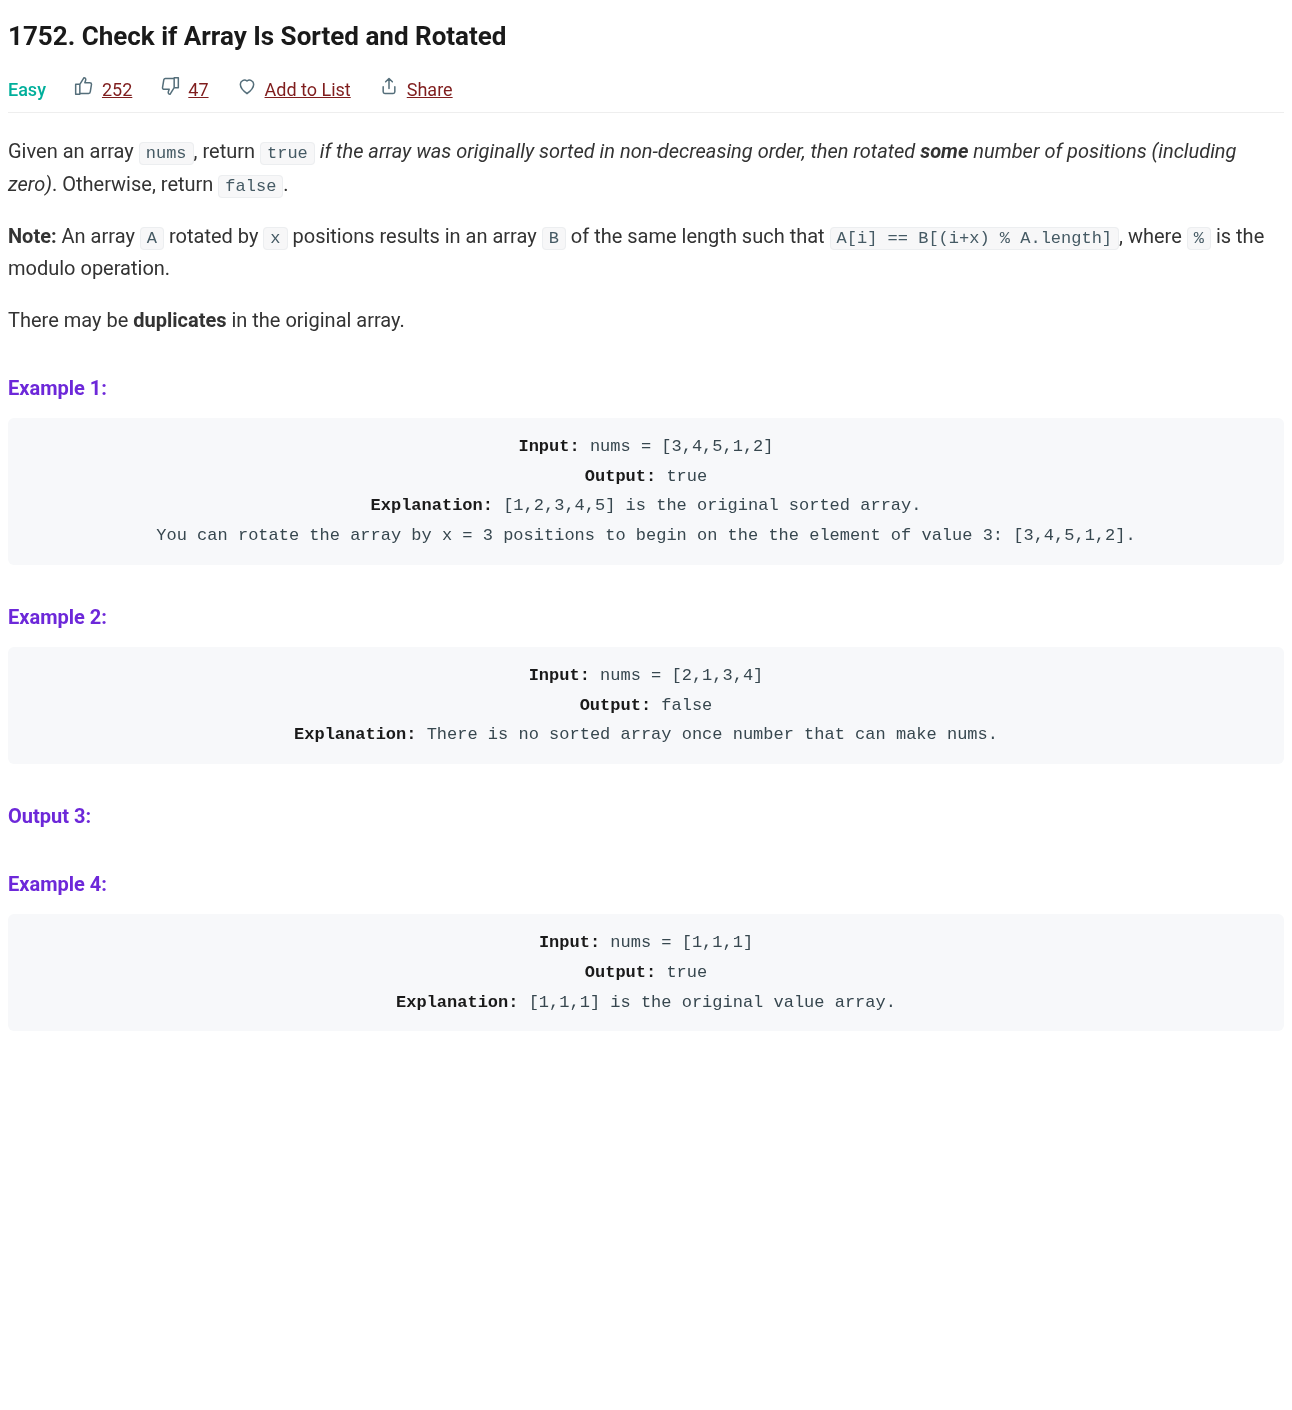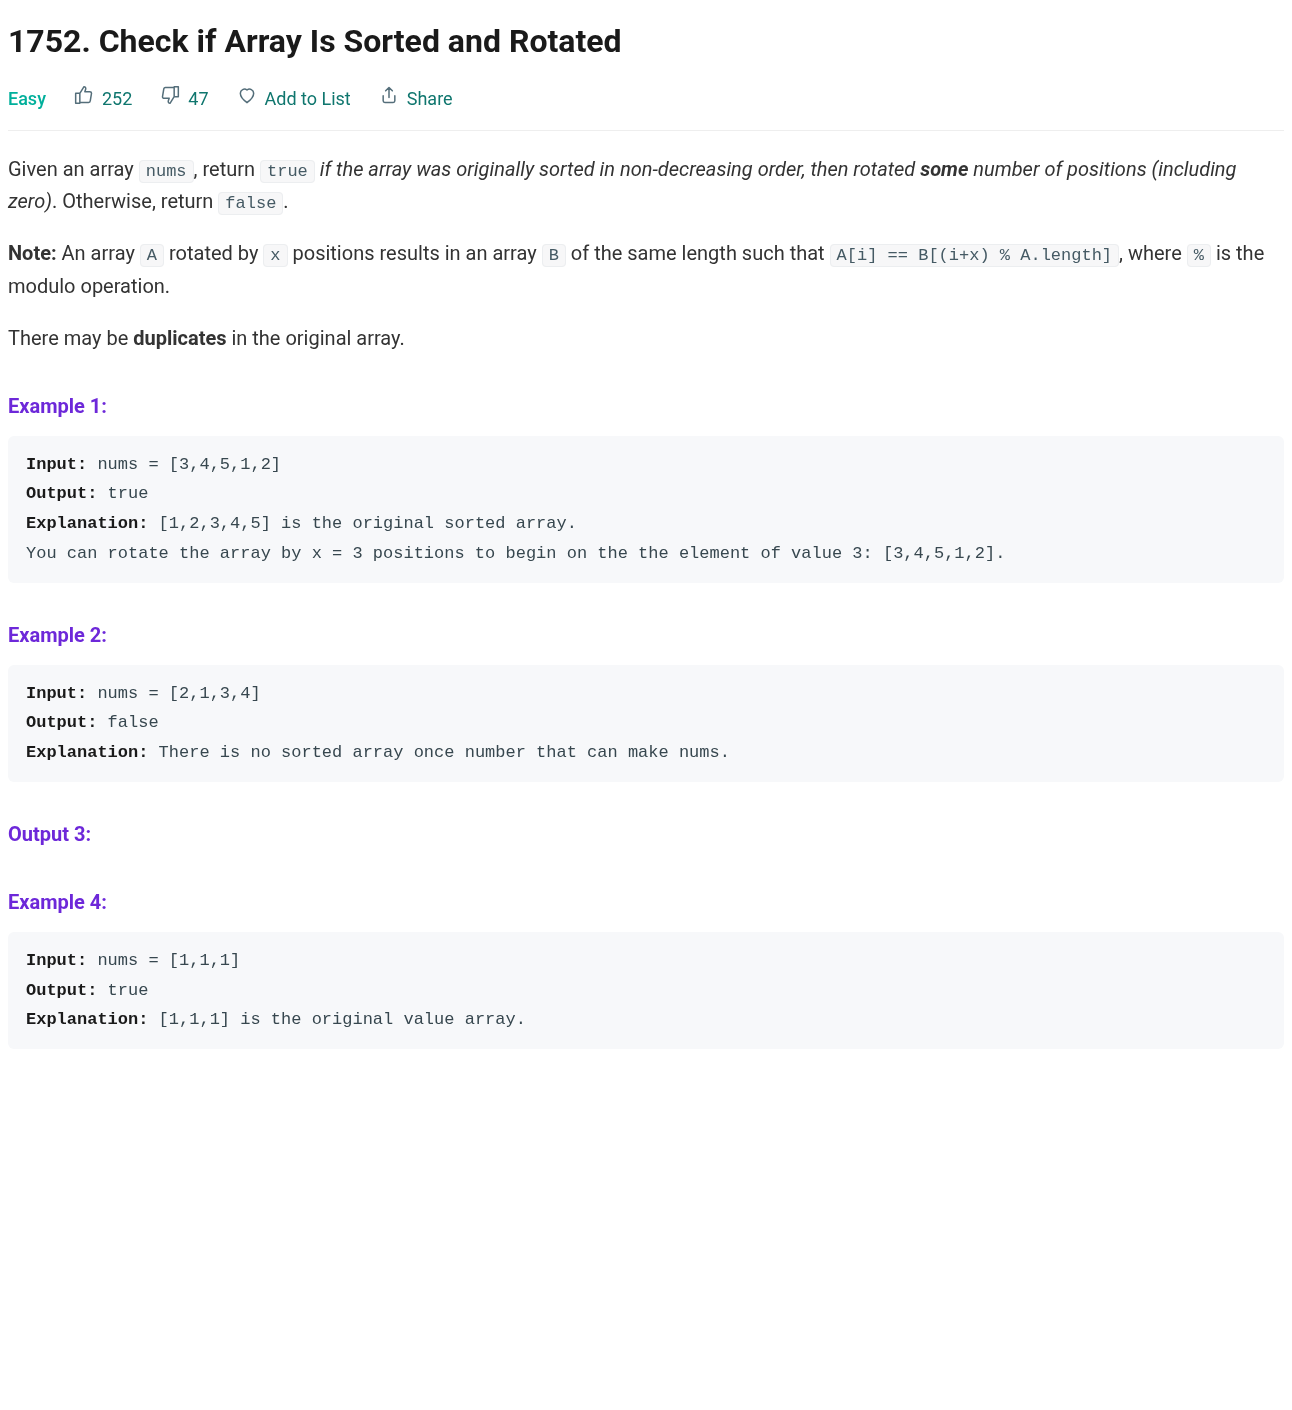--- a/index.html
+++ b/index.html
@@ -6,37 +6,37 @@
   body {
     margin: 0;
     padding: 8px 8px 0 8px;
     font-family: -apple-system, BlinkMacSystemFont, "Segoe UI", Roboto, Helvetica, Arial, sans-serif;
     color: #262626;
     background: #fff;
     font-size: 18px;
     line-height: 1.6;
   }
   h1 {
-    font-size: 32px;
+    font-size: 26px;
     font-weight: 700;
     margin: 8px 0 18px 0;
     color: #1a1a1a;
   }
   .meta-row {
     display: flex;
     align-items: center;
     gap: 28px;
-    padding-bottom: 16px;
+    padding-bottom: 8px;
     border-bottom: 1px solid #eee;
     margin-bottom: 22px;
     font-size: 18px;
     color: #546e7a;
   }
   .difficulty-easy { color: #00af9b; font-weight: 500; }
-  .meta-item { display: inline-flex; align-items: center; gap: 8px; color: #0f766e; cursor: pointer; }
+  .meta-item { display: inline-flex; align-items: center; gap: 8px; color: #7f1d1d; cursor: pointer; text-decoration: underline; }
   .meta-item svg { width: 20px; height: 20px; stroke: #546e7a; fill: none; stroke-width: 1.8; }
   .description p { margin: 16px 0 20px 0; color: #333; font-size: 20px; }
   .description em { font-style: italic; }
   .description strong { font-weight: 700; }
   code.inline {
     font-family: Menlo, Monaco, Consolas, "Courier New", monospace;
     background: #f7f7f8;
     border: 1px solid #eceef0;
     border-radius: 4px;
     padding: 1px 6px;
@@ -48,20 +48,21 @@
     background: #f7f8fa;
     border-radius: 6px;
     padding: 14px 18px;
     margin: 0 0 10px 0;
     font-family: Menlo, Monaco, Consolas, "Courier New", monospace;
     font-size: 17px;
     line-height: 1.75;
     color: #37474f;
     white-space: pre-wrap;
     overflow-x: auto;
+    text-align: center;
   }
   pre.example b { font-weight: 700; color: #1a1a1a; }
 </style>
 </head>
 <body>
 
 <h1>1752. Check if Array Is Sorted and Rotated</h1>
 
 <div class="meta-row">
   <span class="difficulty-easy">Easy</span>

